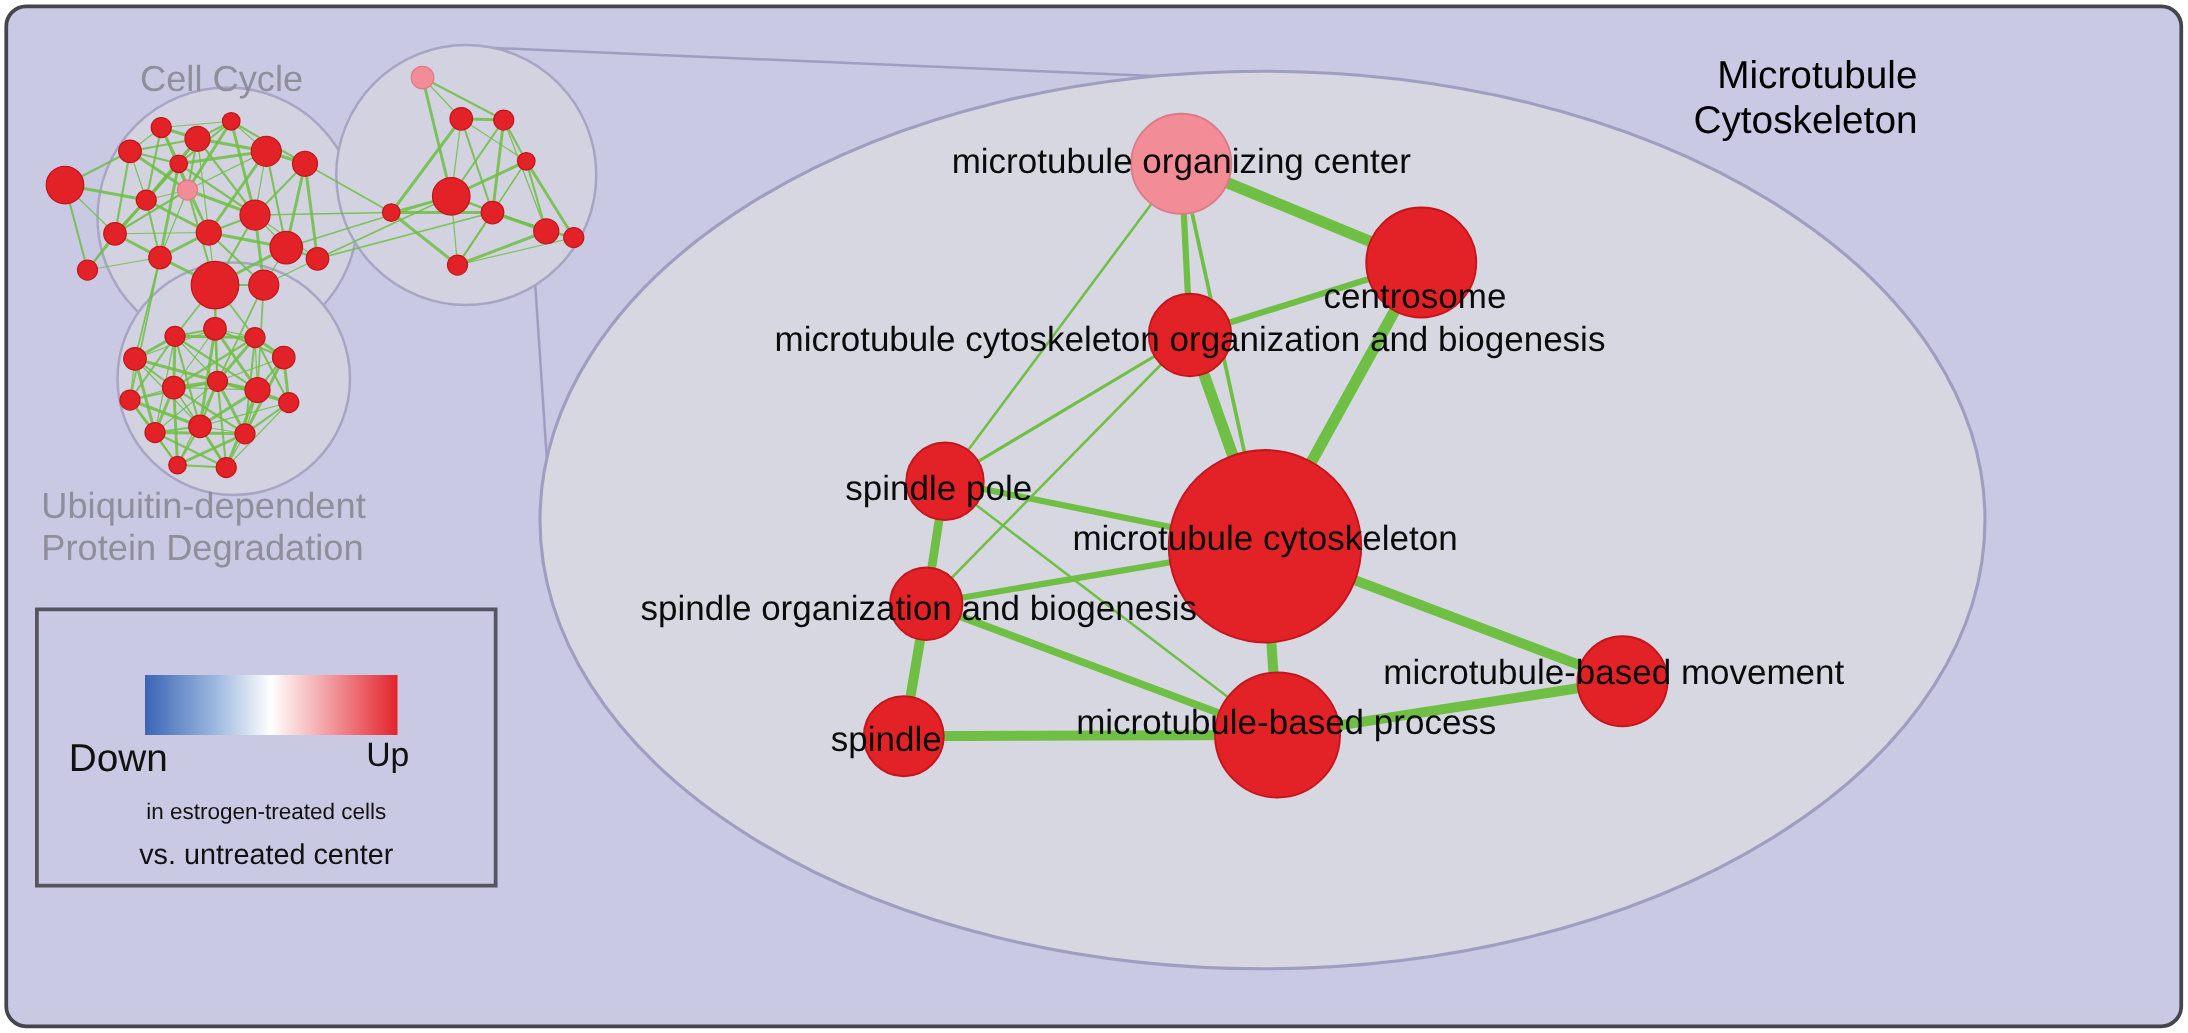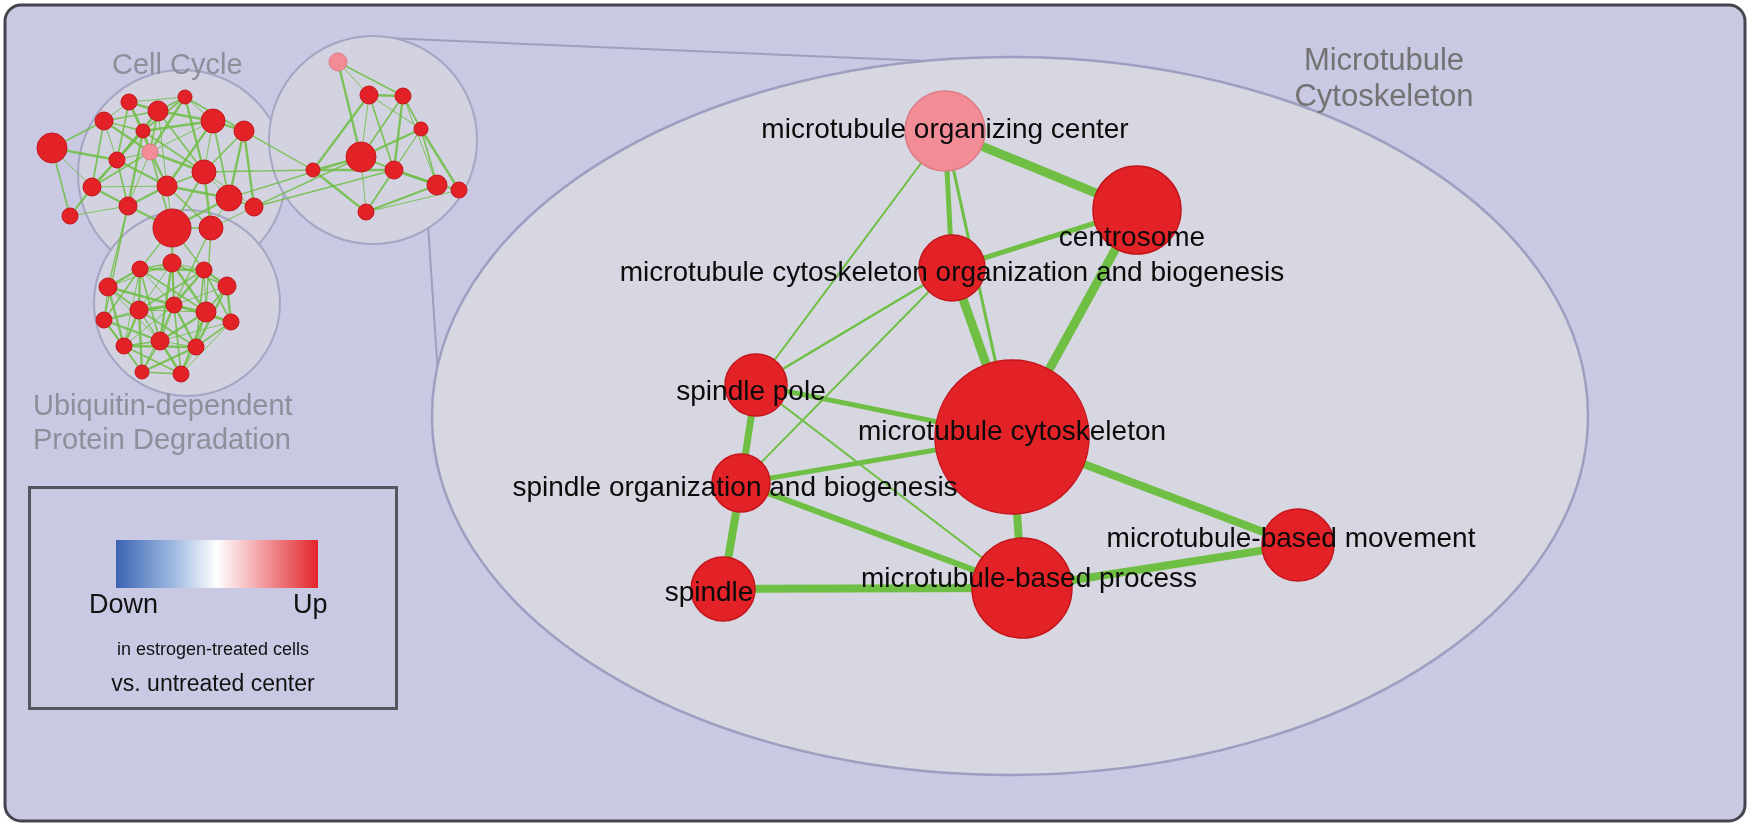--- a/index.html
+++ b/index.html
@@ -4,26 +4,26 @@
 <style>
   html,body{margin:0;padding:0;background:#ffffff;}
   #stage{position:relative;width:1750px;height:826px;overflow:hidden;background:#ffffff;
          font-family:"Liberation Sans",sans-serif;}
   #net-svg{position:absolute;left:0;top:0;}
   #labels{position:absolute;left:0;top:0;width:1750px;height:826px;pointer-events:none;}
   .node-label{position:absolute;transform:translate(-50%,-50%);font-size:28px;color:#0b0b0b;white-space:nowrap;}
   .cluster-label{position:absolute;color:#8f8f9b;font-size:29px;}
   #cell-cycle-label{left:112px;top:48px;}
   #ubiq-label{left:33px;top:388px;line-height:34px;}
-  #zoom-title{position:absolute;left:1234px;top:42px;width:300px;text-align:center;
-              font-size:31px;color:#737373;line-height:36px;}
+  #zoom-title{position:absolute;left:1234px;top:42px;width:300px;text-align:right;
+              font-size:31px;color:#000000;line-height:36px;}
   #legend{position:absolute;left:28px;top:486px;width:364px;height:218px;border:3px solid #55555f;color:#111111;}
   .legend-title{position:absolute;top:10px;width:100%;text-align:center;font-size:27px;}
   #gradient-bar{position:absolute;left:85px;top:51px;width:202px;height:48px;}
-  .legend-down{position:absolute;left:24px;top:100px;font-size:27px;margin-left:34px;}
+  .legend-down{position:absolute;left:24px;top:100px;font-size:31px;}
   .legend-up{position:absolute;left:262px;top:100px;font-size:27px;}
   .legend-cap1{position:absolute;top:150px;width:100%;text-align:center;font-size:18px;}
   .legend-cap2{position:absolute;top:181px;width:100%;text-align:center;font-size:23px;}
 </style>
 </head>
 <body>
 
 <div id="stage">
   <svg id="net-svg" width="1750" height="826" viewBox="0 0 1750 826">
       <rect x="5" y="5" width="1740" height="816" rx="16" fill="#c9c9e3" stroke="#45454e" stroke-width="3"></rect>

